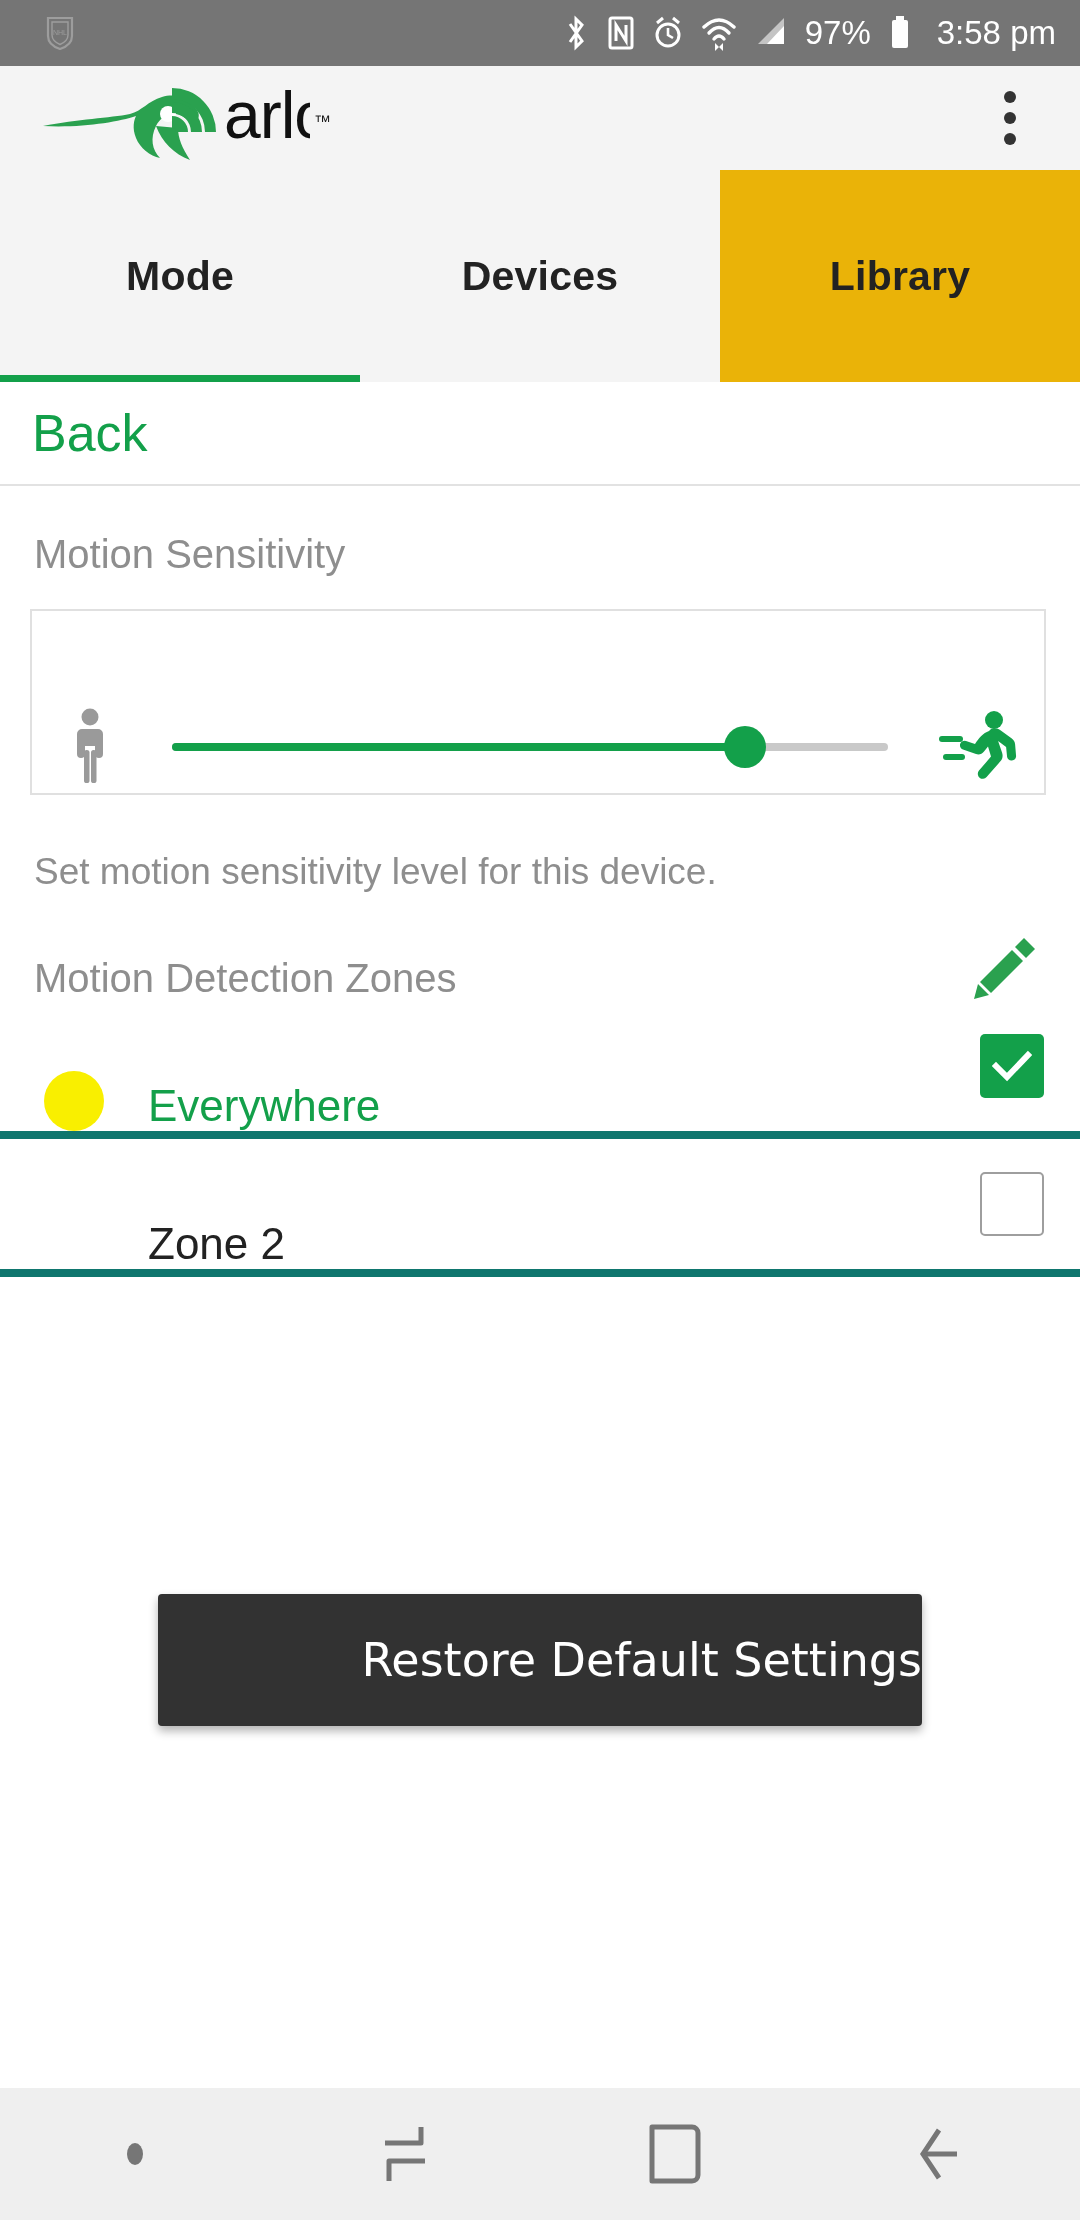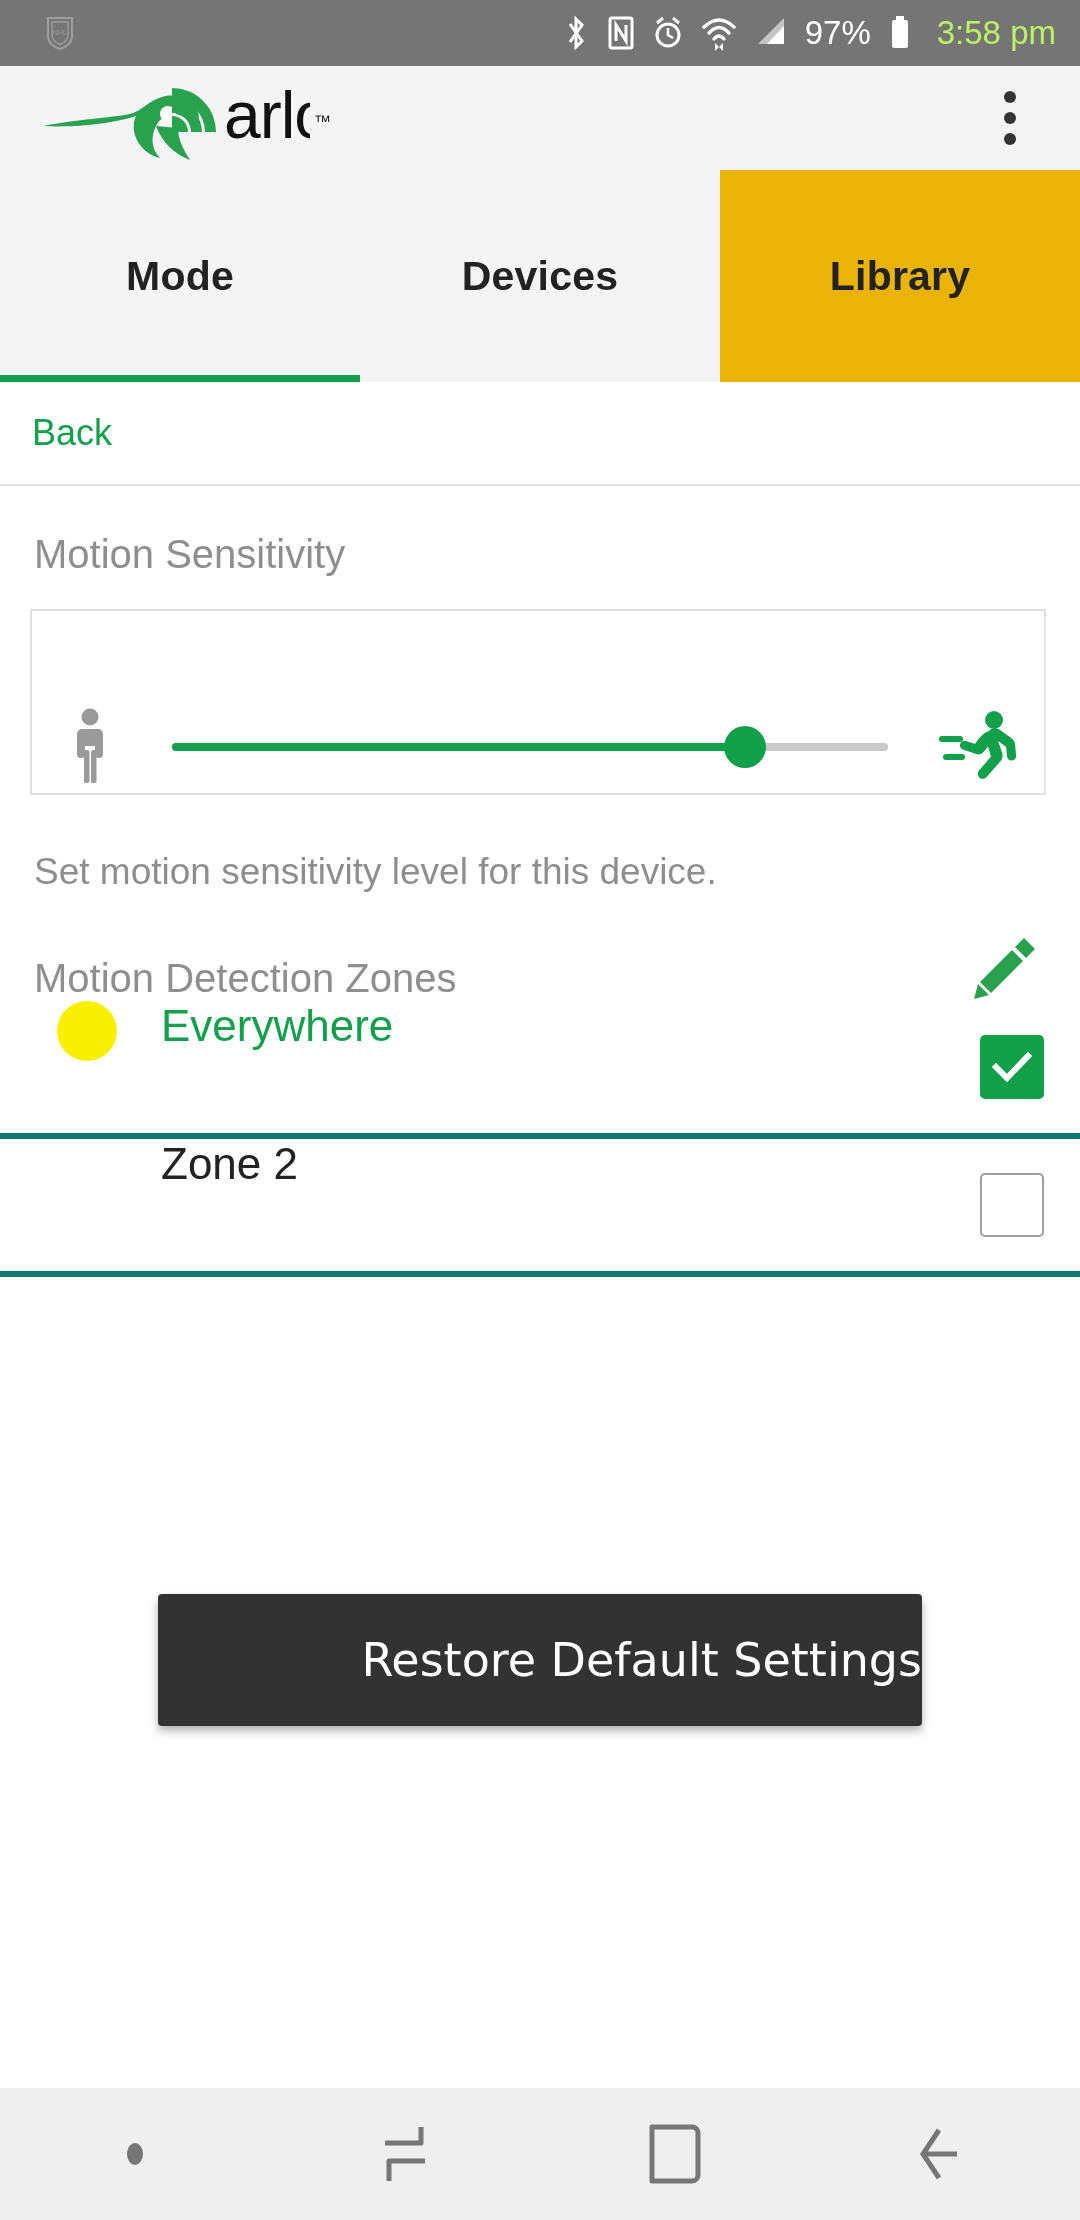--- a/index.html
+++ b/index.html
@@ -18,21 +18,21 @@
     display: flex; align-items: center;
   }
   .sb-left { width: 120px; display: flex; align-items: center; padding-left: 45px; }
   .sb-spacer { flex: 1; }
   .sb-right { display: flex; align-items: center; gap: 18px; padding-right: 24px; }
   .sb-icon { display: inline-flex; align-items: center; justify-content: center; }
   .sb-text {
     font-size: 33px; font-weight: 400; letter-spacing: 0px;
     color: #ffffff; white-space: nowrap;
   }
-  .sb-time { font-size: 33px; color: #bef264; margin-left: 8px; white-space: nowrap; }
+  .sb-time { font-size: 33px; color: #ffffff; margin-left: 8px; white-space: nowrap; }
 
   
   .appbar {
     position: absolute; top: 66px; left: 0; width: 1080px; height: 104px;
     background: #f4f4f4;
     display: flex; align-items: center; justify-content: space-between;
   }
   .logo-wrap { display: flex; align-items: flex-end; padding-left: 38px; }
   .logo-tm {
     font-size: 17px; color: #1a1a1a; margin-left: 4px; margin-bottom: 34px;
@@ -74,21 +74,21 @@
   }
 
   
   .content { position: absolute; top: 382px; left: 0; width: 1080px; height: 1706px; background: #ffffff; }
 
   .page-header {
     position: relative; height: 104px; display: flex; align-items: center;
     border-bottom: 2px solid #e2e2e2;
   }
   .back-link {
-    position: absolute; left: 32px; font-size: 36px; color: #13a04a; letter-spacing: 0px;
+    position: absolute; left: 32px; font-size: 52px; color: #13a04a; letter-spacing: 0px;
   }
   .page-title {
     width: 100%; text-align: center; font-size: 44px; color: #111111;
     padding-right: 8px;
   }
 
   .section-label {
     font-size: 40px; color: #8e8e8e; padding: 46px 0 0 34px;
   }
 
@@ -121,23 +121,22 @@
   .zones-header {
     position: relative; display: flex; align-items: flex-end; padding: 42px 0 0 34px; height: 108px;
   }
   .zones-header .lbl { font-size: 40px; color: #8e8e8e; }
   .pencil-btn {
     position: absolute; right: 38px; top: 38px; width: 74px; height: 74px;
     display: flex; align-items: center; justify-content: center;
   }
 
   .zone-row {
-    position: relative; height: 138px; display: flex; align-items: flex-start;
-    border-bottom: 6px solid #0f766e;
-    padding-left: 13px;
+    position: relative; height: 138px; display: flex; align-items: flex-end;
+    border-bottom: 8px solid #0f766e;
   }
   .zone-dot-cell { width: 148px; display: flex; align-items: center; justify-content: center; }
   .zone-dot { width: 60px; height: 60px; border-radius: 50%; }
   .zone-name { font-size: 44px; }
   .zone-name.sel { color: #13a04a; }
   .zone-name.unsel { color: #222222; }
   .zone-check-cell { position: absolute; right: 36px; top: 0; bottom: 0; display: flex; align-items: center; }
   .checkbox {
     width: 64px; height: 64px; border-radius: 5px;
     display: flex; align-items: center; justify-content: center;

